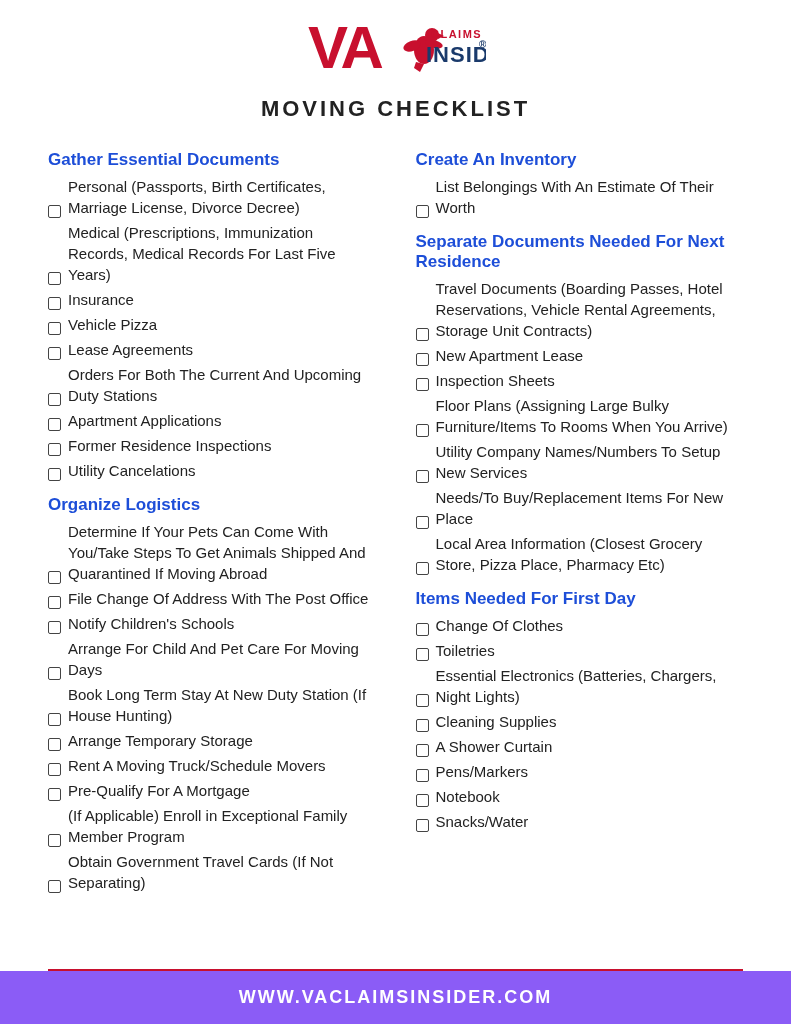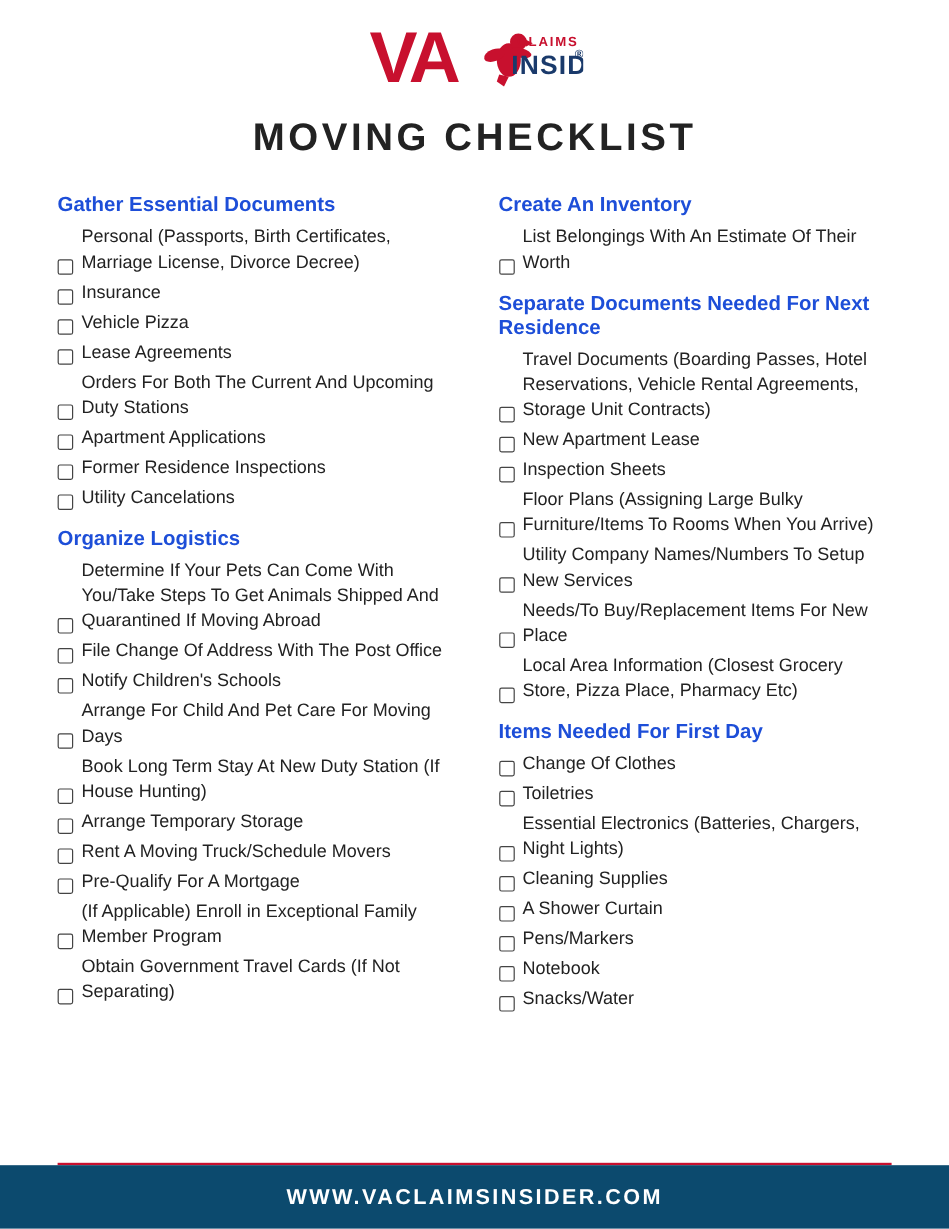--- a/index.html
+++ b/index.html
@@ -33,21 +33,21 @@
       justify-content: center;
       margin-bottom: 8px;
     }
     
     .logo {
       display: flex;
       align-items: center;
       gap: 0;
     }
     .page-title {
-      font-size: 32px;
+      font-size: 22px;
       font-weight: 700;
       letter-spacing: 3px;
       color: #222;
       text-transform: uppercase;
       margin-top: 10px;
       margin-bottom: 18px;
       font-family: Arial, sans-serif;
     }
     .content {
       width: 100%;
@@ -100,21 +100,21 @@
       height: 13px;
       min-width: 13px;
       border: 1.5px solid #444;
       border-radius: 2px;
       margin-right: 7px;
       margin-top: 1px;
       background: #fff;
     }
     .footer {
       width: 100%;
-      background: #0c4a6e;
+      background: #8b5cf6;
       padding: 16px 0;
       display: flex;
       align-items: flex-end;
       justify-content: center;
       margin-top: auto;
     }
     .footer-text {
       color: #fff;
       font-size: 18px;
       font-weight: 900;
@@ -172,20 +172,24 @@
     <div class="col">
 
       <div class="section-title">Gather Essential Documents</div>
       <ul class="checklist">
         <li>
             <span class="checkbox"></span>
             <span>Personal (Passports, Birth Certificates, Marriage License, Divorce Decree)</span>
           </li>
         <li>
             <span class="checkbox"></span>
+            <span>Medical (Prescriptions, Immunization Records, Medical Records For Last Five Years)</span>
+          </li>
+        <li>
+            <span class="checkbox"></span>
             <span>Insurance</span>
           </li>
         <li>
             <span class="checkbox"></span>
             <span>Vehicle Pizza</span>
           </li>
         <li>
             <span class="checkbox"></span>
             <span>Lease Agreements</span>
           </li>

